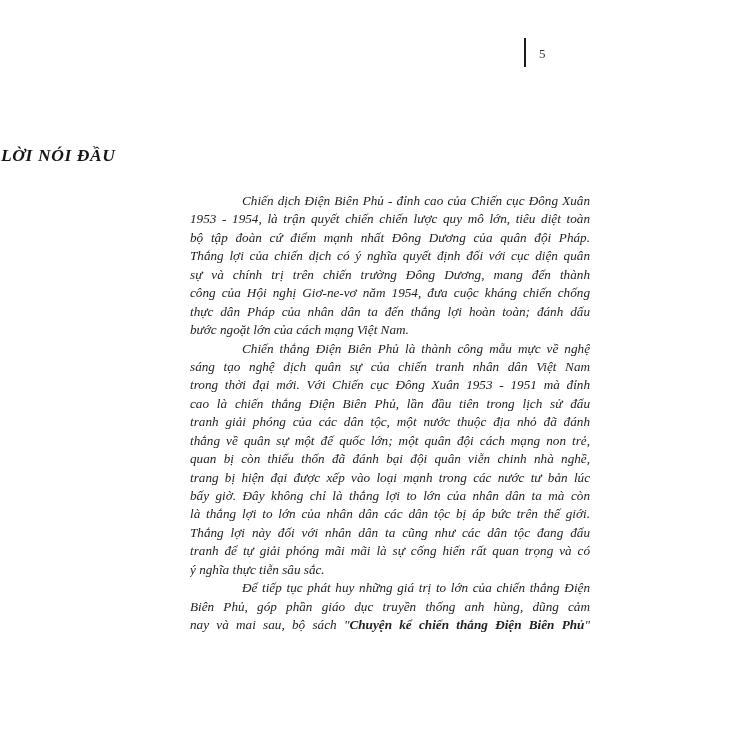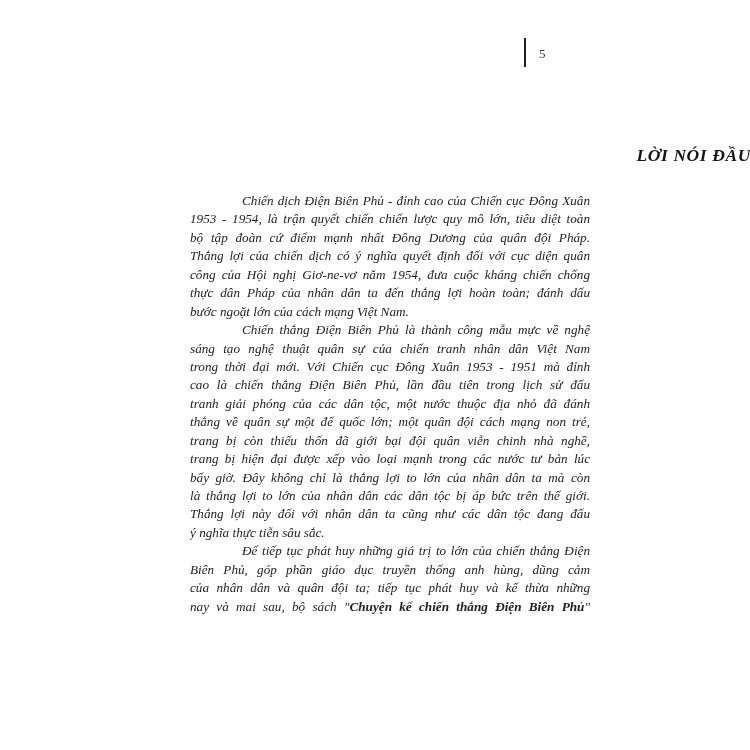--- a/index.html
+++ b/index.html
@@ -26,21 +26,21 @@
     font-size: 13px;
     color: #3a3a3a;
     font-style: normal;
   }
   .title {
     position: absolute;
     left: 0;
     top: 144px;
     width: 750px;
     margin: 1px;
-    text-align: right;
+    text-align: left;
     font-size: 17.5px;
     font-weight: 700;
     font-style: italic;
     letter-spacing: 0.6px;
     color: #161616;
   }
   .body-text {
     position: absolute;
     left: 190px;
     top: 192px;
@@ -66,33 +66,34 @@
 
 <div class="page">
   <span class="header-rule"></span>
   <span class="page-number">5</span>
   <h1 class="title">LỜI NÓI ĐẦU</h1>
   <div class="body-text" id="body-text">
       <div class="line first"><span>Chiến dịch Điện Biên Phủ - đỉnh cao của Chiến cục Đông Xuân</span></div>
       <div class="line"><span>1953 - 1954, là trận quyết chiến chiến lược quy mô lớn, tiêu diệt toàn</span></div>
       <div class="line"><span>bộ tập đoàn cứ điểm mạnh nhất Đông Dương của quân đội Pháp.</span></div>
       <div class="line"><span>Thắng lợi của chiến dịch có ý nghĩa quyết định đối với cục diện quân</span></div>
+      <div class="line"><span>sự và chính trị trên chiến trường Đông Dương, mang đến thành</span></div>
       <div class="line"><span>công của Hội nghị Giơ-ne-vơ năm 1954, đưa cuộc kháng chiến chống</span></div>
       <div class="line"><span>thực dân Pháp của nhân dân ta đến thắng lợi hoàn toàn; đánh dấu</span></div>
       <div class="line plast"><span>bước ngoặt lớn của cách mạng Việt Nam.</span></div>
       <div class="line first"><span>Chiến thắng Điện Biên Phủ là thành công mẫu mực về nghệ</span></div>
-      <div class="line"><span>sáng tạo nghệ thuật quân sự của chiến tranh nhân dân Việt Nam</span></div>
+      <div class="line"><span>sáng tạo nghệ dịch quân sự của chiến tranh nhân dân Việt Nam</span></div>
       <div class="line"><span>trong thời đại mới. Với Chiến cục Đông Xuân 1953 - 1951 mà đỉnh</span></div>
       <div class="line"><span>cao là chiến thắng Điện Biên Phủ, lần đầu tiên trong lịch sử đấu</span></div>
       <div class="line"><span>tranh giải phóng của các dân tộc, một nước thuộc địa nhỏ đã đánh</span></div>
       <div class="line"><span>thắng về quân sự một đế quốc lớn; một quân đội cách mạng non trẻ,</span></div>
-      <div class="line"><span>trang bị còn thiếu thốn đã giới bại đội quân viễn chinh nhà nghề,</span></div>
+      <div class="line"><span>quan bị còn thiếu thốn đã đánh bại đội quân viễn chinh nhà nghề,</span></div>
       <div class="line"><span>trang bị hiện đại được xếp vào loại mạnh trong các nước tư bản lúc</span></div>
       <div class="line"><span>bấy giờ. Đây không chỉ là thắng lợi to lớn của nhân dân ta mà còn</span></div>
       <div class="line"><span>là thắng lợi to lớn của nhân dân các dân tộc bị áp bức trên thế giới.</span></div>
       <div class="line"><span>Thắng lợi này đối với nhân dân ta cũng như các dân tộc đang đấu</span></div>
+      <div class="line"><span>tranh để tự giải phóng mãi mãi là sự cống hiến rất quan trọng và có</span></div>
       <div class="line plast"><span>ý nghĩa thực tiễn sâu sắc.</span></div>
       <div class="line first"><span>Để tiếp tục phát huy những giá trị to lớn của chiến thắng Điện</span></div>
       <div class="line"><span>Biên Phủ, góp phần giáo dục truyền thống anh hùng, dũng cảm</span></div>
-      <div class="line"><span>của nhân dân và quân đội ta; tiếp tục phát huy và kế thừa những</span></div>
       <div class="line"><span>nay và mai sau, bộ sách "</span><span class="bold">Chuyện kể chiến thắng Điện Biên Phủ</span><span>"</span></div>
     </div>
 </div>
 
 </body></html>

